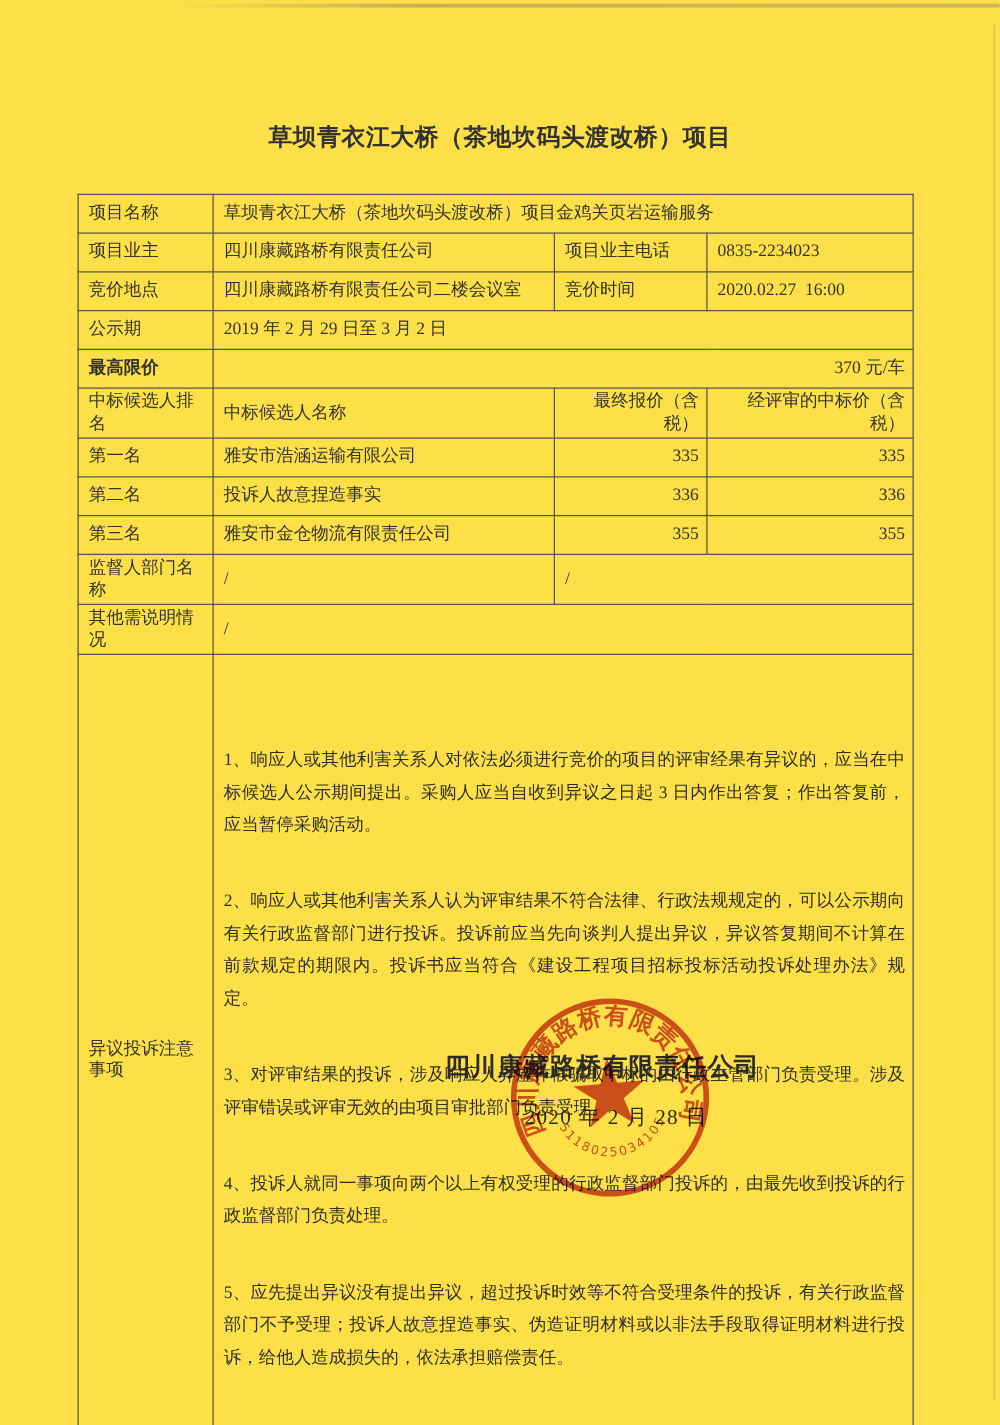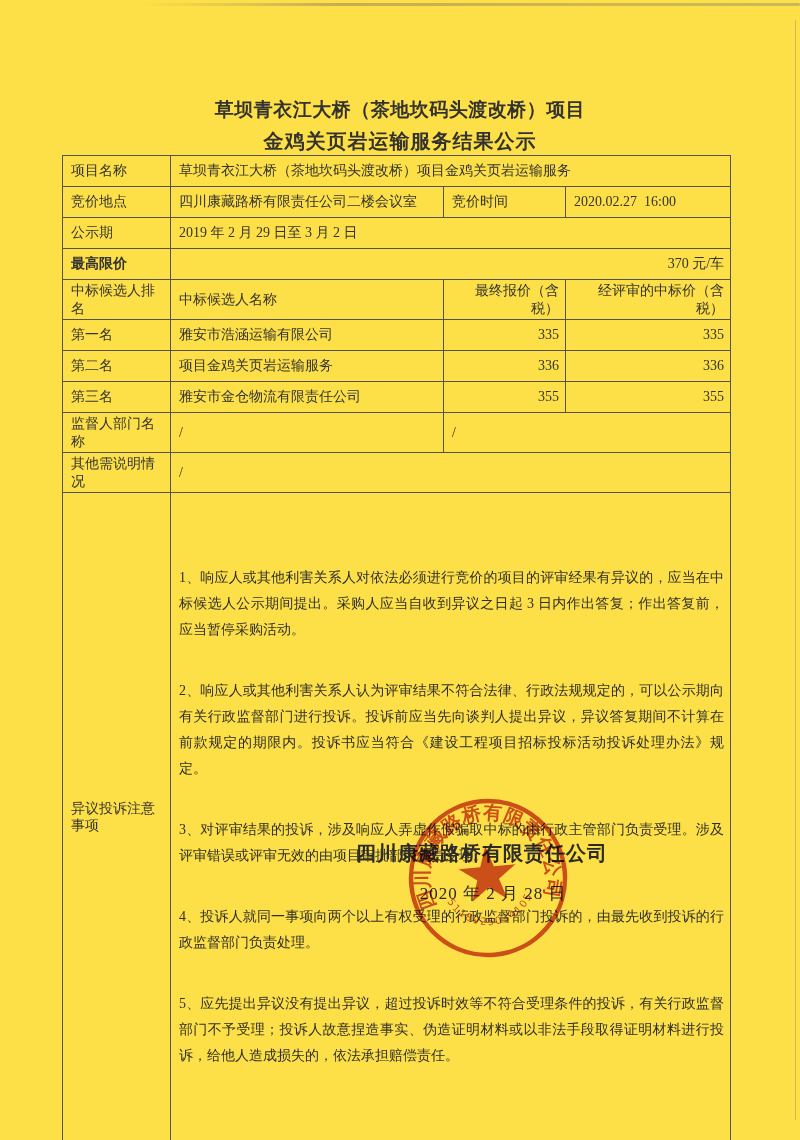--- a/index.html
+++ b/index.html
@@ -70,33 +70,38 @@
 </style>
 </head>
 <body>
 
 <div class="page">
 
   <div class="scan-top-edge"></div>
   <div class="scan-right-edge"></div>
 
   <div class="title title-1">草坝青衣江大桥（茶地坎码头渡改桥）项目</div>
-  <div class="title title-2">金鸡关页岩运输服务结果公示</div>
 
   <table class="doc">
     <colgroup>
       <col style="width:108px">
         <col style="width:273px">
         <col style="width:122px">
         <col style="width:165px">
     </colgroup>
     <tbody>
       <tr class="h30">
         <td class="lbl">项目名称</td>
         <td colspan="3">草坝青衣江大桥（茶地坎码头渡改桥）项目金鸡关页岩运输服务</td>
+      </tr>
+      <tr class="h30">
+        <td class="lbl">项目业主</td>
+        <td>四川康藏路桥有限责任公司</td>
+        <td class="lbl">项目业主电话</td>
+        <td>0835-2234023</td>
       </tr>
       <tr class="h30">
         <td class="lbl">竞价地点</td>
         <td>四川康藏路桥有限责任公司二楼会议室</td>
         <td class="lbl">竞价时间</td>
         <td>2020.02.27  16:00</td>
       </tr>
       <tr class="h30">
         <td class="lbl">公示期</td>
         <td colspan="3">2019 年 2 月 29 日至 3 月 2 日</td>
@@ -112,21 +117,21 @@
         <td class="ctr">经评审的中标价（含税）</td>
       </tr>
       <tr class="h30">
         <td class="lbl">第一名</td>
         <td>雅安市浩涵运输有限公司</td>
         <td class="ctr">335</td>
         <td class="ctr">335</td>
       </tr>
       <tr class="h30">
         <td class="lbl">第二名</td>
-        <td>项目金鸡关页岩运输服务</td>
+        <td>投诉人故意捏造事实</td>
         <td class="ctr">336</td>
         <td class="ctr">336</td>
       </tr>
       <tr class="h30">
         <td class="lbl">第三名</td>
         <td>雅安市金仓物流有限责任公司</td>
         <td class="ctr">355</td>
         <td class="ctr">355</td>
       </tr>
       <tr class="h26">

